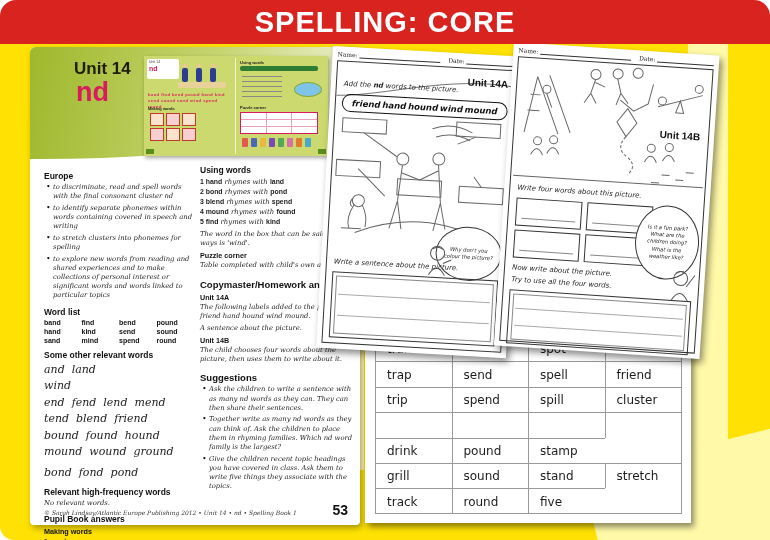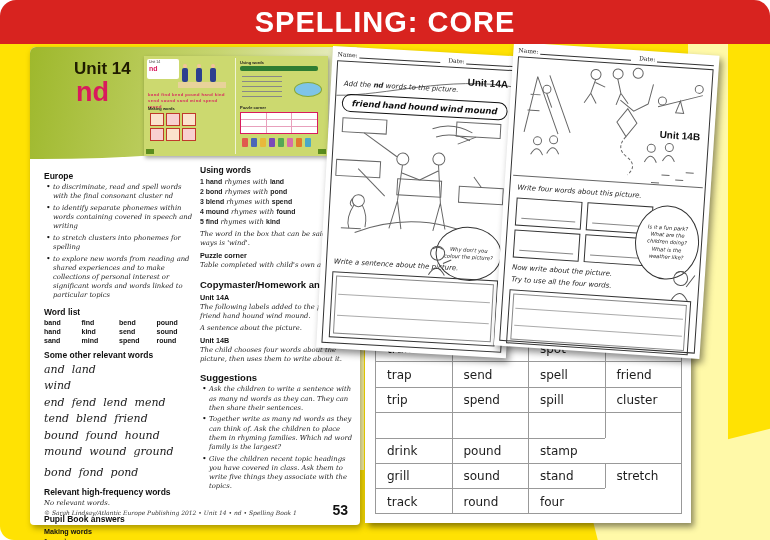--- a/index.html
+++ b/index.html
@@ -413,18 +413,18 @@
       </div>
       <div class="trow">
         <div class="tc">grill</div>
         <div class="tc">sound</div>
         <div class="tc">stand</div>
         <div class="tc">stretch</div>
       </div>
       <div class="trow">
         <div class="tc">track</div>
         <div class="tc">round</div>
-        <div class="tc">four</div>
+        <div class="tc">five</div>
       </div>
     </div>
   </div>
 
 </div>
 
 </body></html>

